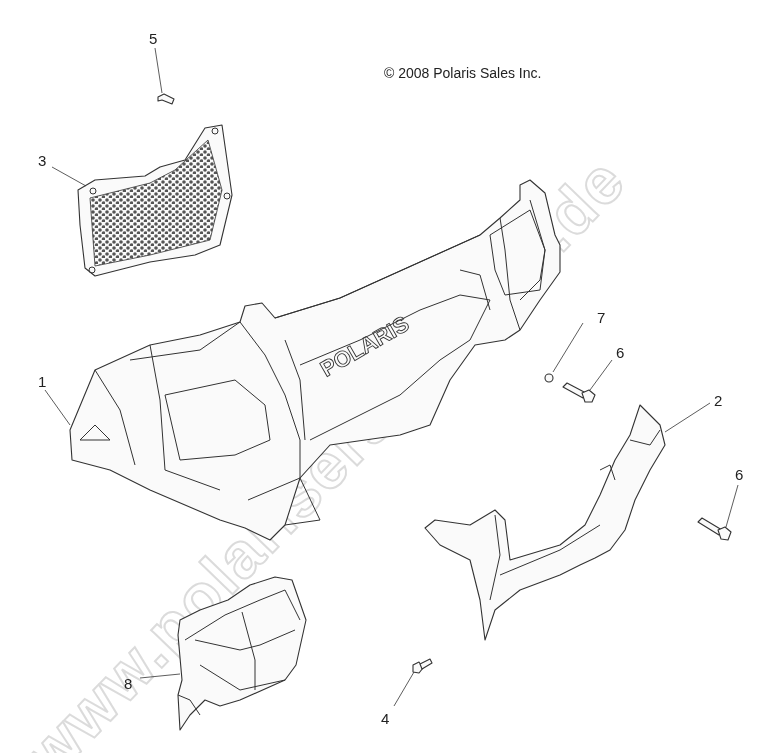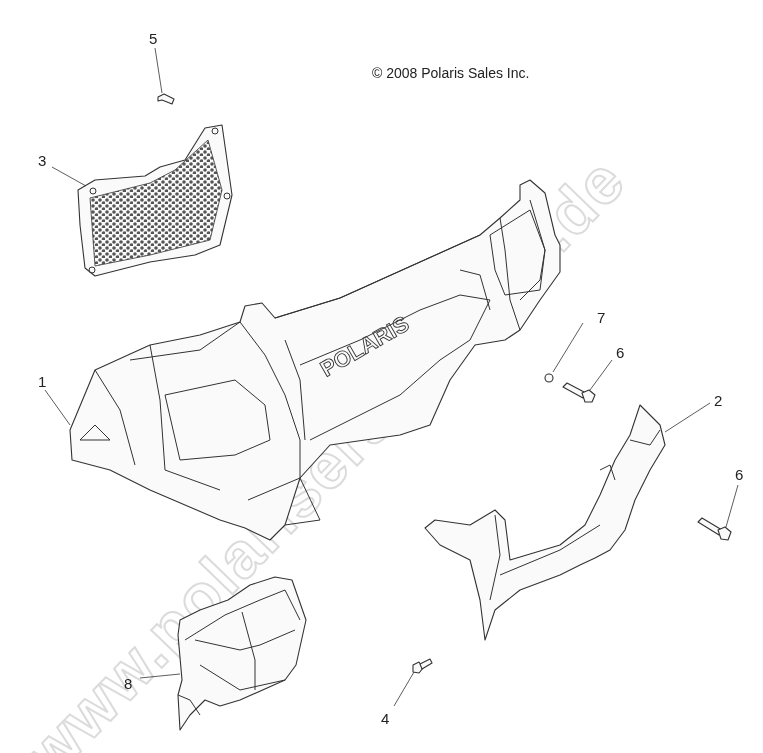--- a/index.html
+++ b/index.html
@@ -1,19 +1,19 @@
 <!DOCTYPE html>
 <html><head>
 <meta charset="utf-8">
 <style>
   html, body { margin: 0; padding: 0; background: #ffffff; }
   #stage { position: relative; width: 763px; height: 753px; background: #ffffff; overflow: hidden; }
   #drawing { position: absolute; left: 0; top: 0; width: 763px; height: 753px; }
   .callout { position: absolute; font-family: "Liberation Sans", sans-serif; font-size: 15px; color: #222; line-height: 1; }
-  .copyright { position: absolute; left: 372px; top: 65px; font-family: "Liberation Sans", sans-serif; font-size: 14px; color: #222; white-space: nowrap; }
+  .copyright { position: absolute; left: 384px; top: 65px; font-family: "Liberation Sans", sans-serif; font-size: 14px; color: #222; white-space: nowrap; }
   .watermark {
     position: absolute; left: 10px; top: 740px;
     transform-origin: 0 0; transform: rotate(-46deg);
     font-family: "Liberation Sans", sans-serif; font-weight: bold; font-size: 64px;
     color: #ffffff; -webkit-text-stroke: 2px #d8d8d8; letter-spacing: 2px; white-space: nowrap;
     opacity: 0.9;
   }
   svg .ln { fill: none; stroke: #333; stroke-width: 1; stroke-linejoin: round; }
   svg .part { fill: #fafafa; stroke: #333; stroke-width: 1.1; stroke-linejoin: round; }
   svg .lead { stroke: #333; stroke-width: 0.8; fill: none; }

